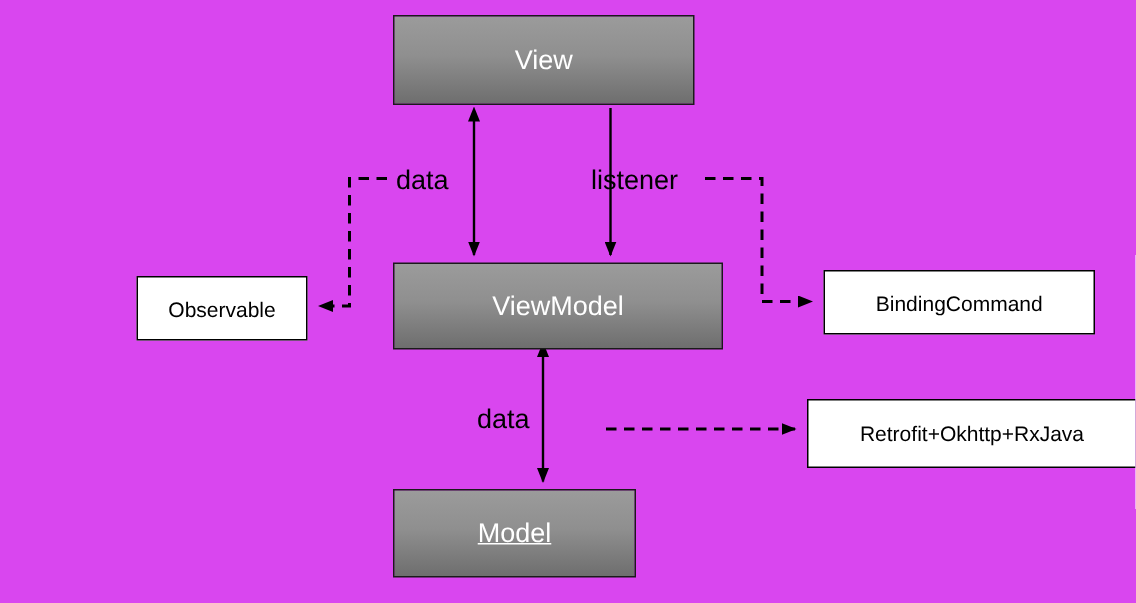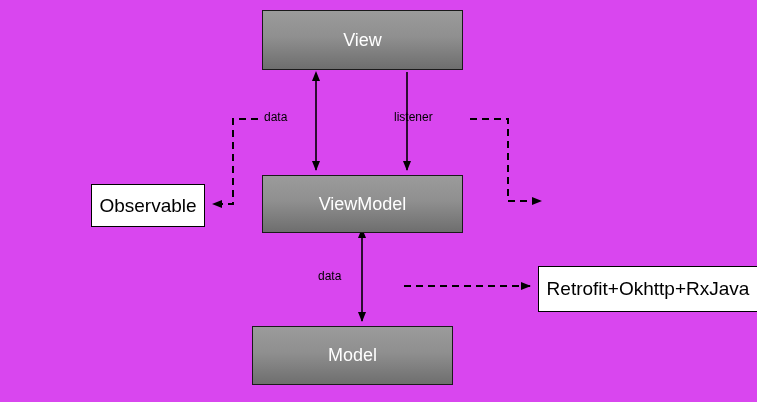--- a/index.html
+++ b/index.html
@@ -28,34 +28,34 @@
   .box-gray {
     background: linear-gradient(to bottom, #9b9b9b 0%, #8f8f8f 45%, #6e6e6e 100%);
     border: 1px solid #1a1a1a;
     color: #ffffff;
     font-size: 18px;
   }
   .box-white {
     background: #ffffff;
     border: 1px solid #000000;
     color: #000000;
-    font-size: 19px;
+    font-size: 14px;
   }
 
   #box-view       { left: 262px; top: 10px;  width: 201px; height: 60px; }
-  #box-viewmodel  { left: 262px; top: 175px; width: 201px; height: 58px; }
-  #box-model      { left: 252px; top: 326px; width: 201px; height: 59px; }
+  #box-viewmodel  { left: 262px; top: 175px; width: 220px; height: 58px; }
+  #box-model      { left: 262px; top: 326px; width: 162px; height: 59px; text-decoration: underline; }
   #box-observable { left: 91px;  top: 184px; width: 114px; height: 43px; }
   #box-binding    { left: 549px; top: 180px; width: 181px; height: 43px; }
   #box-retrofit   { left: 538px; top: 266px; width: 220px; height: 46px; }
 
   
   .edge-label {
     position: absolute;
-    font-size: 12px;
+    font-size: 18px;
     color: #000000;
     white-space: nowrap;
   }
   #label-data-top      { left: 264px; top: 110px; }
   #label-listener      { left: 394px; top: 110px; }
   #label-data-bottom   { left: 318px; top: 269px; }
 
   
   #connectors {
     position: absolute;
@@ -115,20 +115,23 @@
   </div>
 
   <div class="box box-gray" id="box-model">
     <span>Model</span>
   </div>
 
   <div class="box box-white" id="box-observable">
     <span>Observable</span>
   </div>
 
+  <div class="box box-white" id="box-binding">
+    <span>BindingCommand</span>
+  </div>
 
   <div class="box box-white" id="box-retrofit">
     <span>Retrofit+Okhttp+RxJava</span>
   </div>
 
   <div class="edge-label" id="label-data-top">data</div>
 
   <div class="edge-label" id="label-listener">listener</div>
 
   <div class="edge-label" id="label-data-bottom">data</div>

